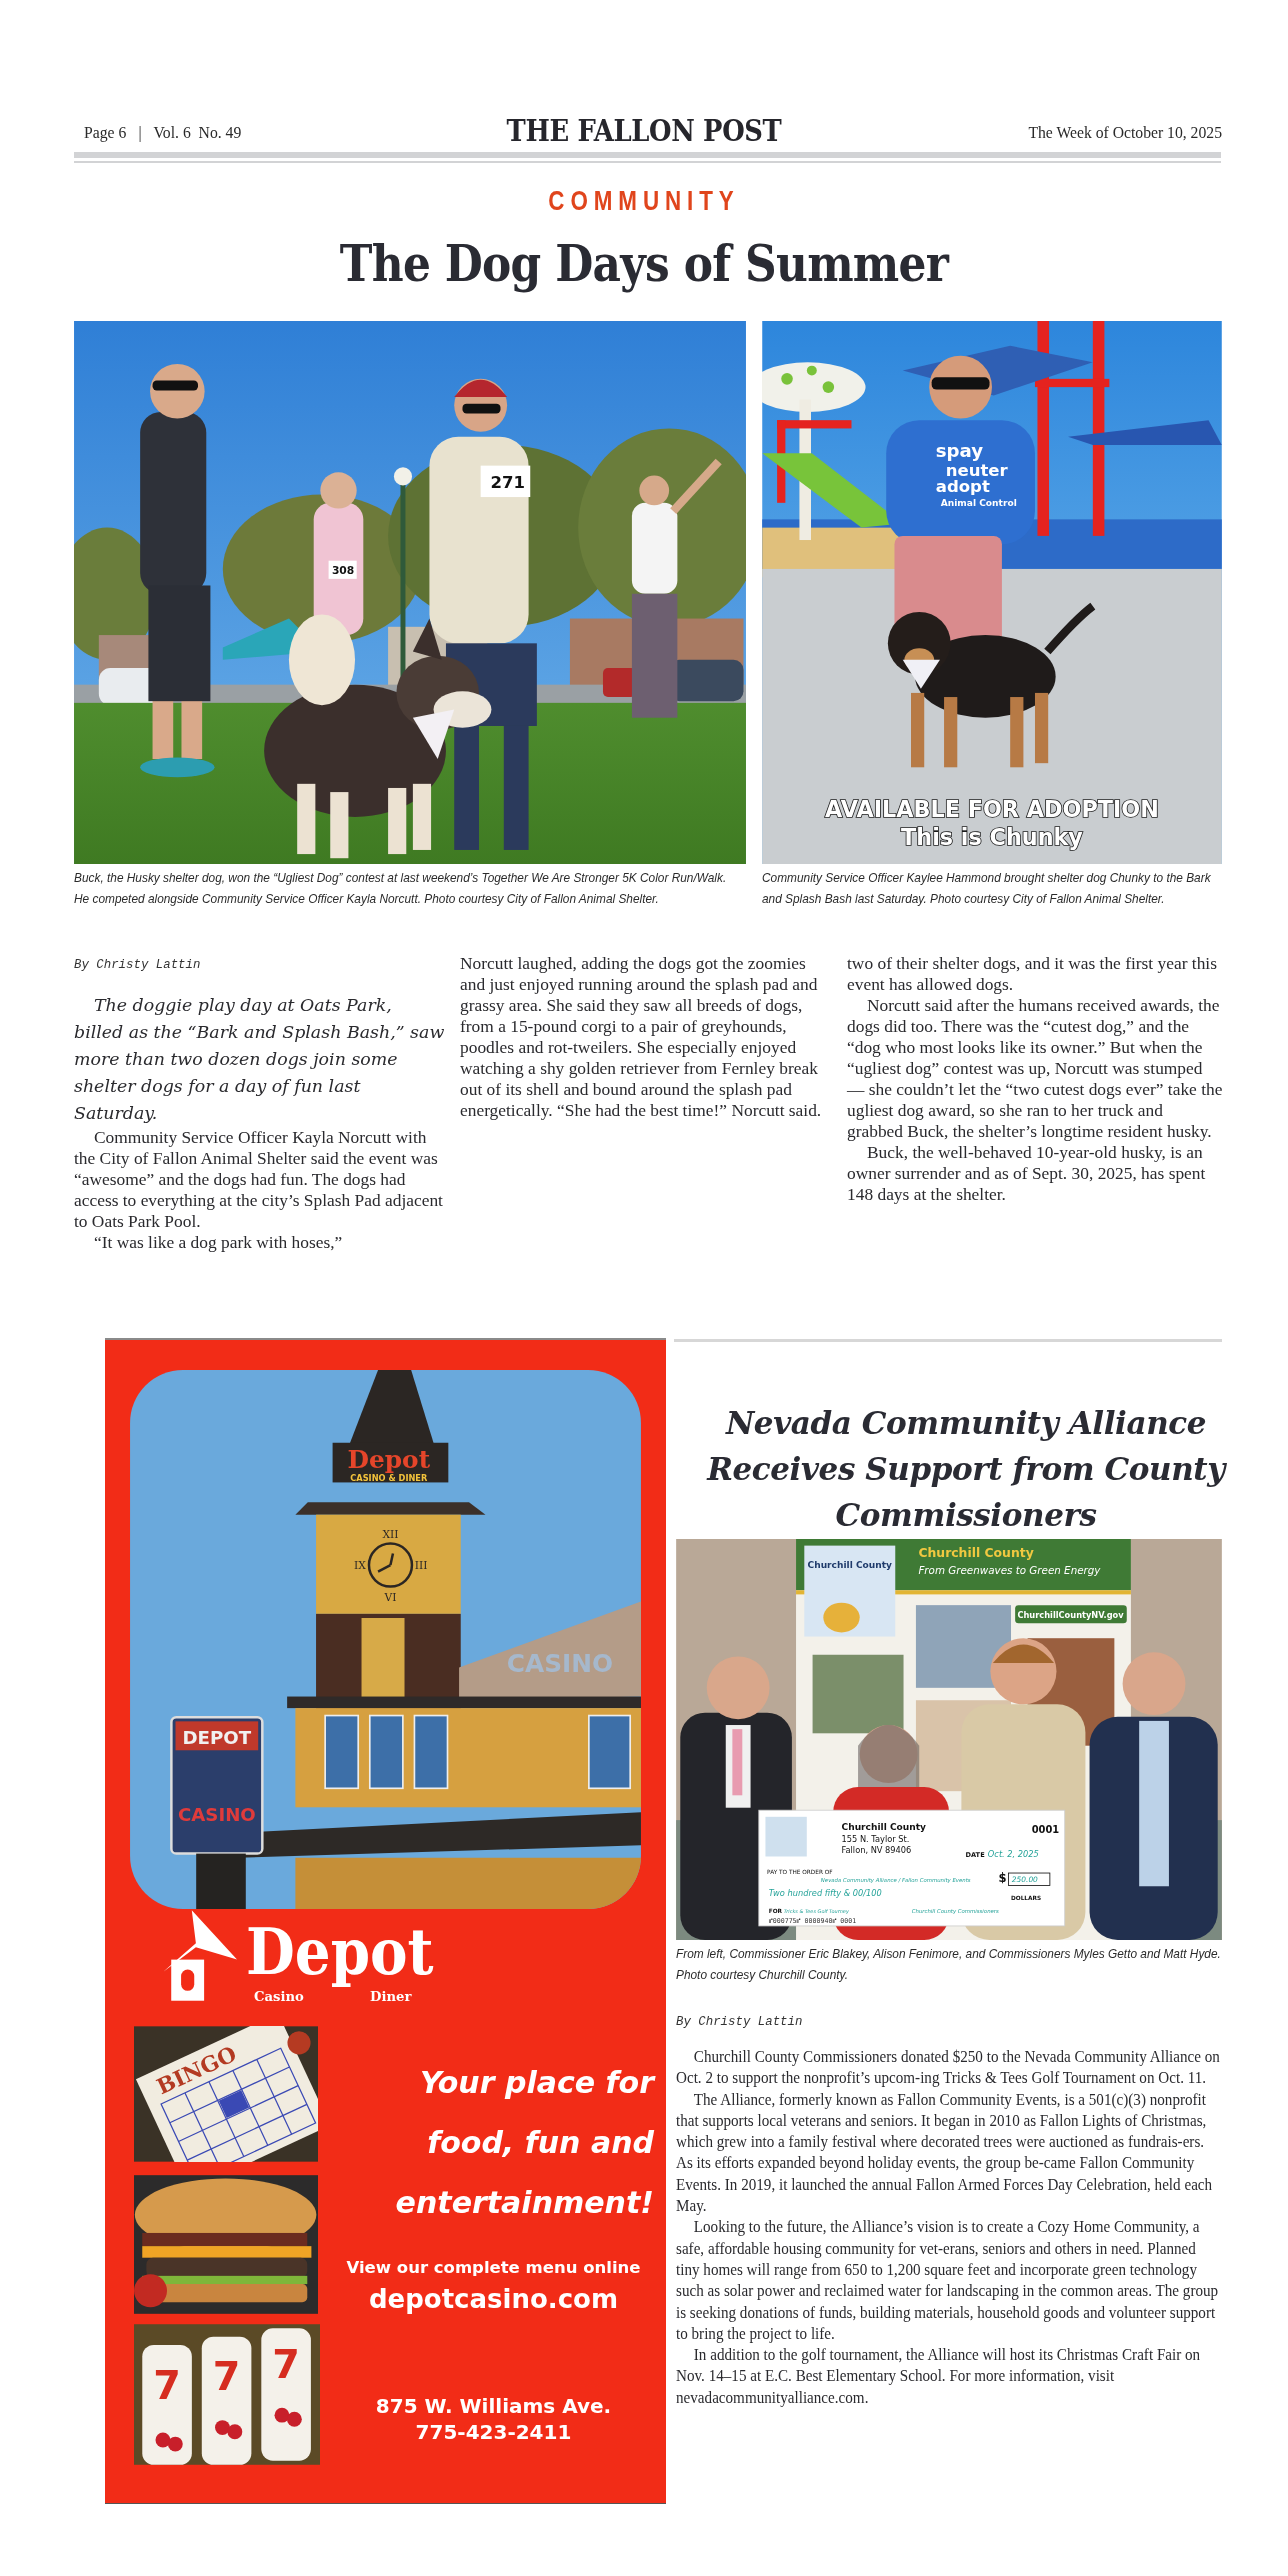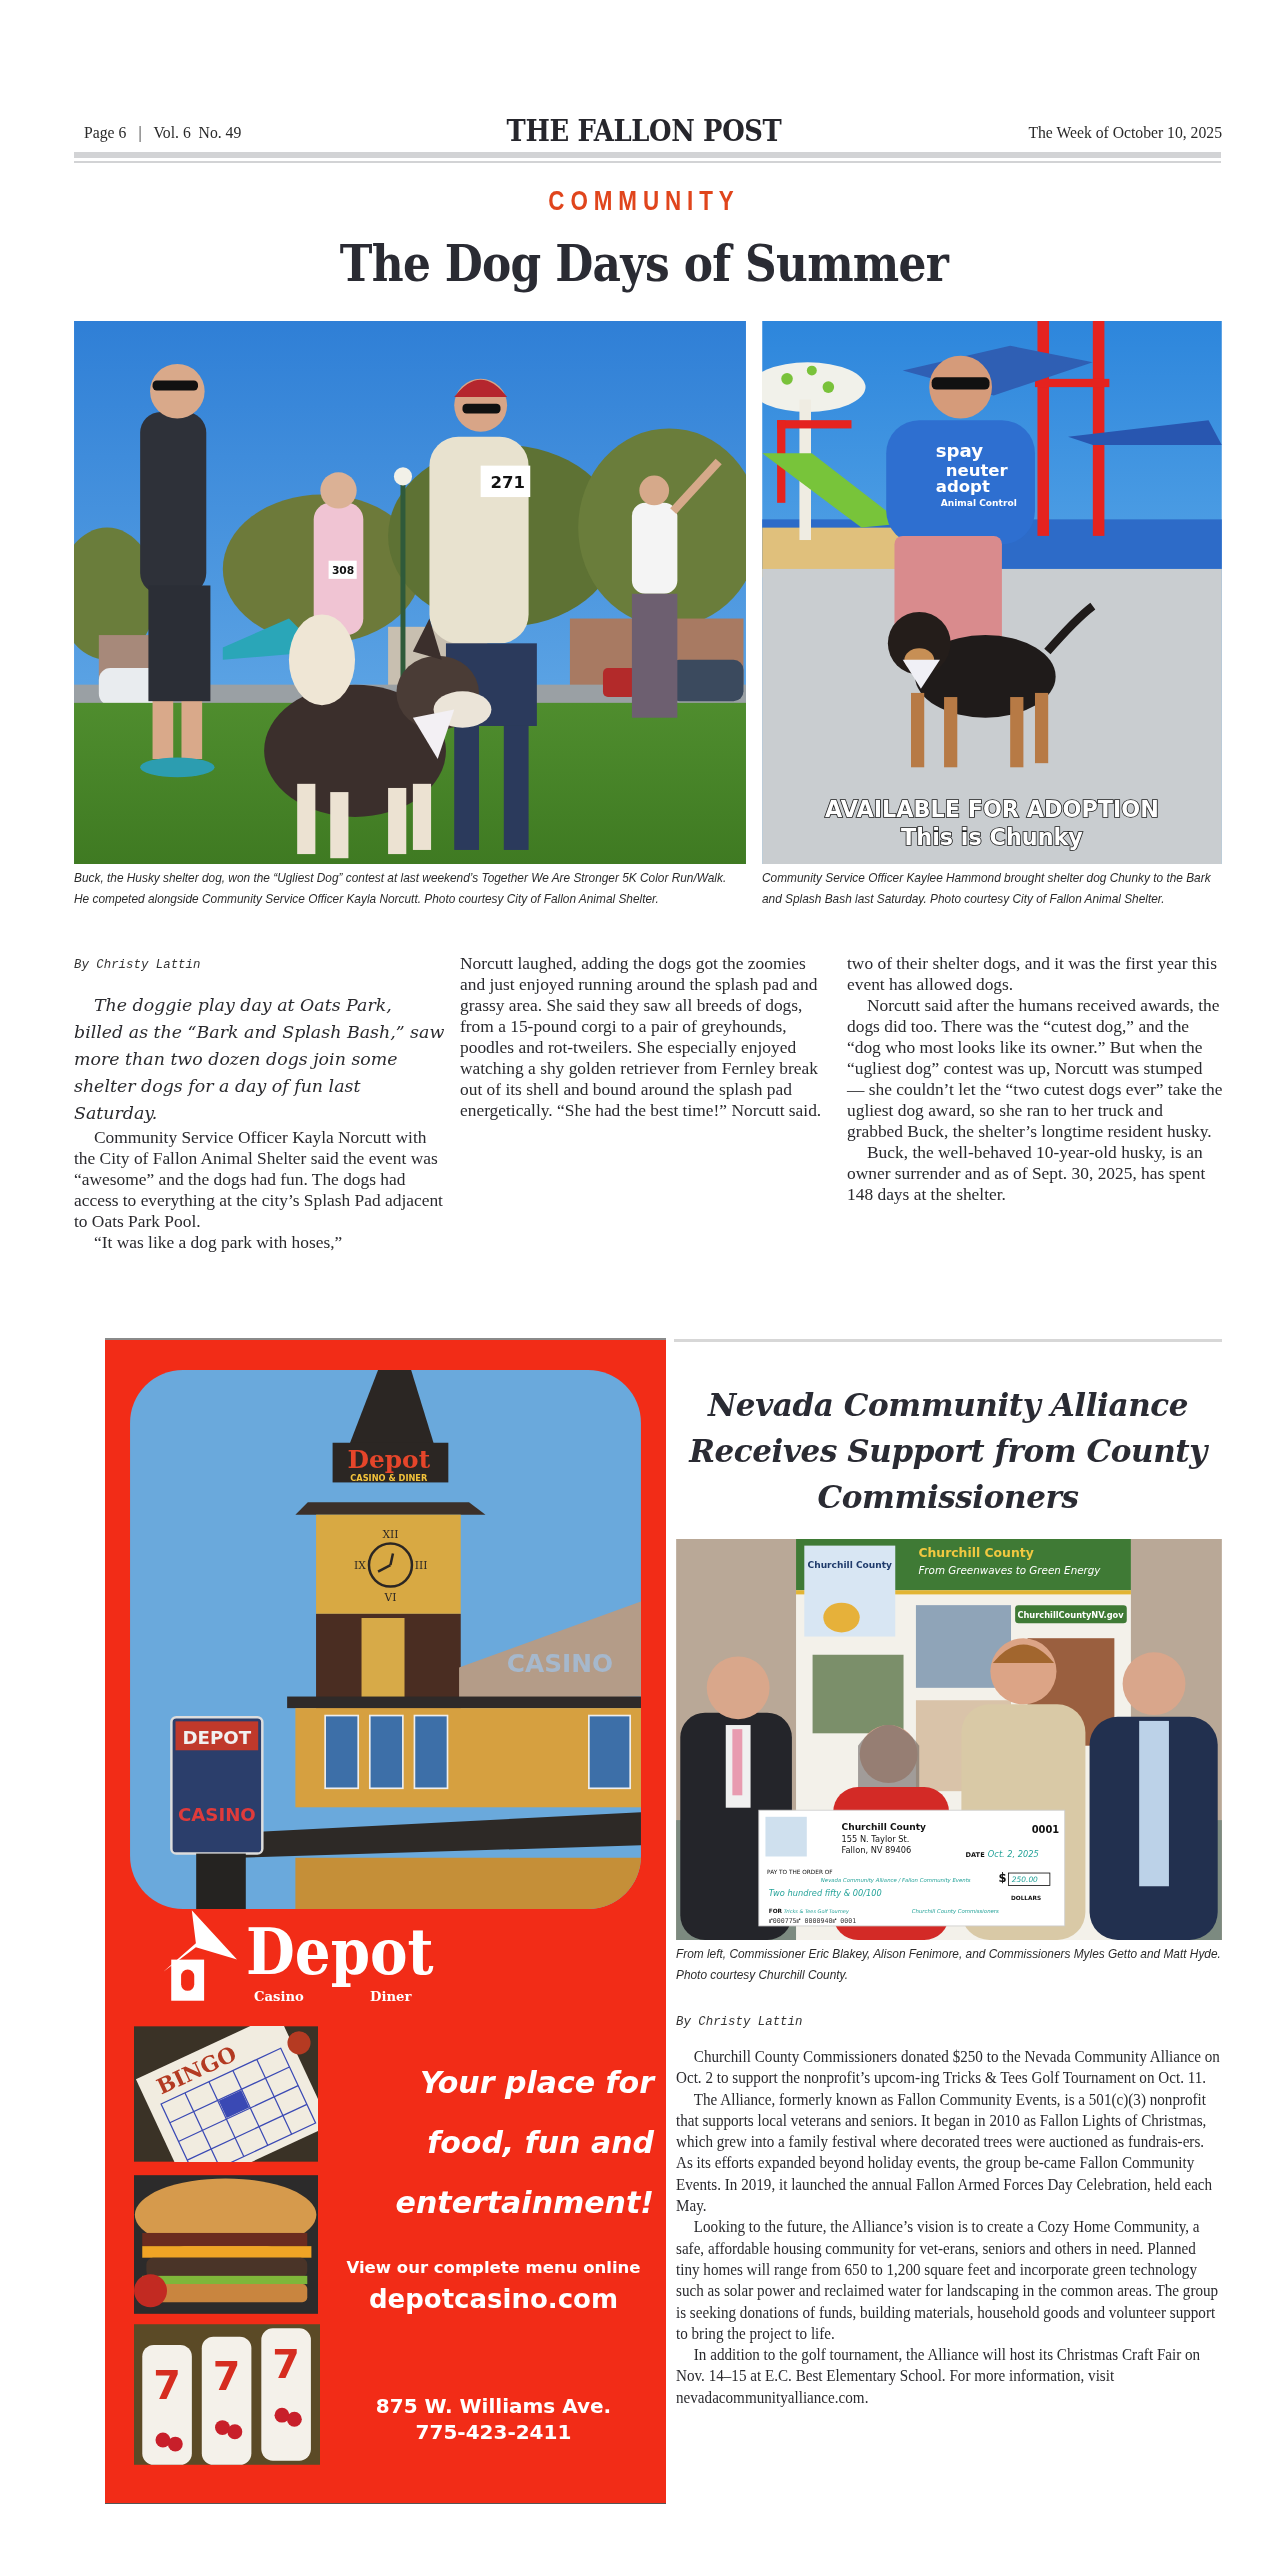--- a/index.html
+++ b/index.html
@@ -322,21 +322,21 @@
     <div>food, fun and</div>
     <div>entertainment!</div>
   </div>
   <div class="abs ad-small" style="left:223px;top:918px;width:331px;font-size:16.5px;">View our complete menu online</div>
   <div class="abs ad-small" style="left:223px;top:944px;width:331px;font-size:26px;font-weight:bold;">depotcasino.com</div>
   <div class="abs ad-small" style="left:223px;top:1054px;width:331px;font-size:20px;">875 W. Williams Ave.</div>
   <div class="abs ad-small" style="left:223px;top:1080px;width:331px;font-size:20px;">775-423-2411</div>
 </div>
 
 <div class="abs divider-right"></div>
-<h2 class="abs headline2" style="margin:0;">
+<h2 class="abs headline2" style="margin:18px;">
   <div>Nevada Community Alliance</div>
   <div>Receives Support from County</div>
   <div>Commissioners</div>
 </h2>
 
 <div class="abs photo" style="left:676px;top:1539px;width:546px;height:401px;">
   <svg width="546" height="401" viewBox="0 0 660 485">
     <rect width="660" height="485" fill="#b9a897"></rect>
     <rect x="0" y="340" width="660" height="145" fill="#7c8a80"></rect>
 

